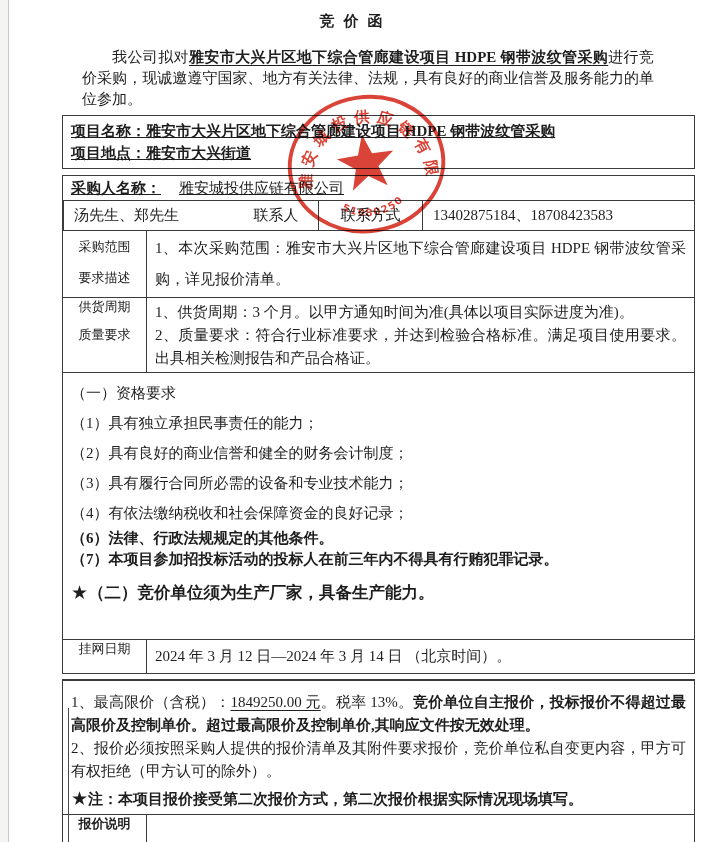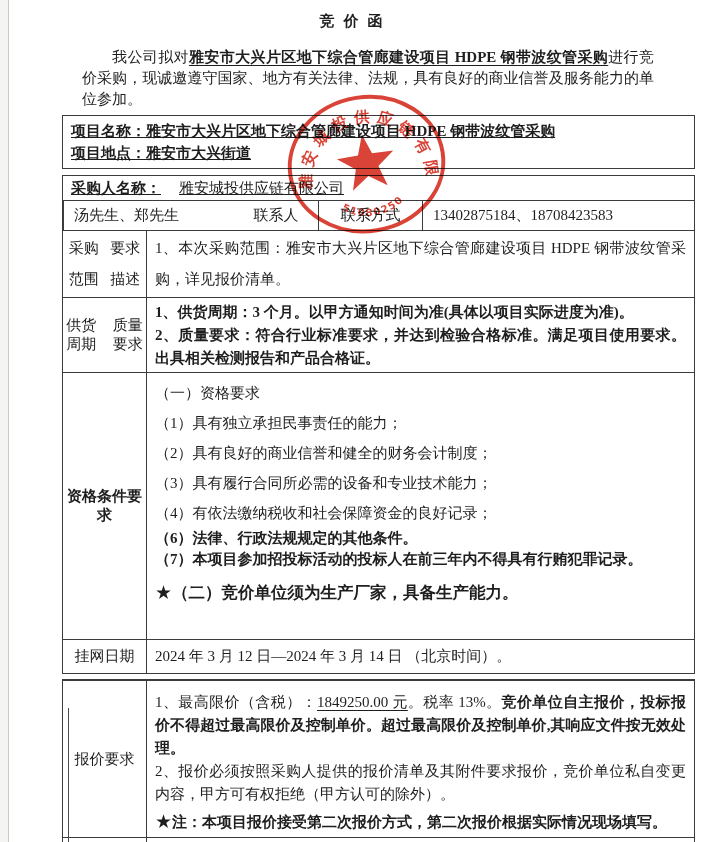--- a/index.html
+++ b/index.html
@@ -13,22 +13,22 @@
   .doc-title{margin:9px 0 0 0;text-align:center;font-size:15px;font-weight:700;letter-spacing:9px;line-height:25px;}
   .intro{margin:13px 57px 0 82px;font-size:15px;line-height:21px;text-align:justify;text-indent:2em;}
   .b{font-weight:700;}
   .u{text-decoration:underline;text-underline-offset:3px;}
   .sec{margin-left:62px;width:633px;border:1px solid #3b3b3b;box-sizing:border-box;background:transparent;position:relative;}
   .sec1{margin-top:5px;}
   .sec2{margin-top:6px;}
   .sec3{margin-top:5px;}
   .trow{display:flex;border-top:1px solid #3b3b3b;}
   .trow:first-child{border-top:none;text-decoration:underline;}
-  .lbl{flex:0 0 84px;width:84px;border-right:1px solid #3b3b3b;display:flex;
-       align-items:center;justify-content:center;text-align:center;font-size:15px;box-sizing:border-box;}
+  .lbl{flex:0 0 84px;width:84px;border-right:1px solid #3b3b3b;display:flex;flex-direction:column;
+       align-items:center;text-align:center;font-size:13px;box-sizing:border-box;}
   .cnt{flex:1;padding:2px 8px;font-size:15px;box-sizing:border-box;text-align:justify;}
   .vmid{display:flex;align-items:center;gap:18px;}
   .cell{box-sizing:border-box;font-size:15px;display:flex;align-items:center;}
   .sep-l{border-left:1px solid #3b3b3b;}
   .full-cell{flex:1;padding:4px 8px;font-size:15px;box-sizing:border-box;}
   .line22{line-height:22px;}
   .lh31{line-height:31px;}
   .lh23{line-height:23px;}
   .lh29{line-height:29px;}
   .qual p{margin:0;}
@@ -81,48 +81,46 @@
     </div>
     <div class="cnt lh31 vmid">
         <span>1、本次采购范围：雅安市大兴片区地下综合管廊建设项目 HDPE 钢带波纹管采购，详见报价清单。</span>
       </div>
   </div>
   <div class="trow" style="min-height:72px;">
     <div class="lbl" style="gap:10px;">
       <span>供货周期</span>
       <span>质量要求</span>
     </div>
-    <div class="cnt lh23" style="padding-top:3px;font-weight:bold;">
+    <div class="cnt lh23" style="padding-top:3px;">
       <div>1、供货周期：3 个月。以甲方通知时间为准(具体以项目实际进度为准)。</div>
       <div>2、质量要求：符合行业标准要求，并达到检验合格标准。满足项目使用要求。出具相关检测报告和产品合格证。</div>
     </div>
   </div>
   <div class="trow" style="min-height:266px;">
-    <div class="lbl b">资格条件要求</div>
     <div class="cnt qual" style="padding-top:5px;">
       <p class="q-item">（一）资格要求</p>
       <p class="q-item">（1）具有独立承担民事责任的能力；</p>
       <p class="q-item">（2）具有良好的商业信誉和健全的财务会计制度；</p>
       <p class="q-item">（3）具有履行合同所必需的设备和专业技术能力；</p>
       <p class="q-item">（4）有依法缴纳税收和社会保障资金的良好记录；</p>
       <p class="q-tight">（6）法律、行政法规规定的其他条件。</p>
       <p class="q-tight">（7）本项目参加招投标活动的投标人在前三年内不得具有行贿犯罪记录。</p>
       <p class="q-star"><span class="star-glyph">★</span><span>（二）竞价单位须为生产厂家，具备生产能力。</span></p>
     </div>
   </div>
   <div class="trow" style="min-height:33px;">
     <div class="lbl">挂网日期</div>
     <div class="cnt vmid">2024 年 3 月 12 日—2024 年 3 月 14 日 （北京时间）。</div>
   </div>
 </div>
 
 <div class="sec sec3">
   <div class="artifact-line"></div>
   <div class="trow" style="min-height:99px;">
-    <div class="lbl">报价要求</div>
     <div class="cnt lh23" style="padding-top:10px;">
       <div><span>1、最高限价（含税）：</span><span class="u">1849250.00 元</span><span>。税率 13%。</span><span class="b">竞价单位自主报价，投标报价不得超过最高限价及控制单价。超过最高限价及控制单价,其响应文件按无效处理。</span></div>
       <div>2、报价必须按照采购人提供的报价清单及其附件要求报价，竞价单位私自变更内容，甲方可有权拒绝（甲方认可的除外）。</div>
       <div class="note-line"><span class="star-glyph">★</span><span>注：本项目报价接受第二次报价方式，第二次报价根据实际情况现场填写。</span></div>
     </div>
   </div>
   <div class="trow" style="min-height:68px;">
     <div class="lbl b">报价说明</div>
     <div class="cnt lh29 quote-note-cnt"></div>
   </div>

